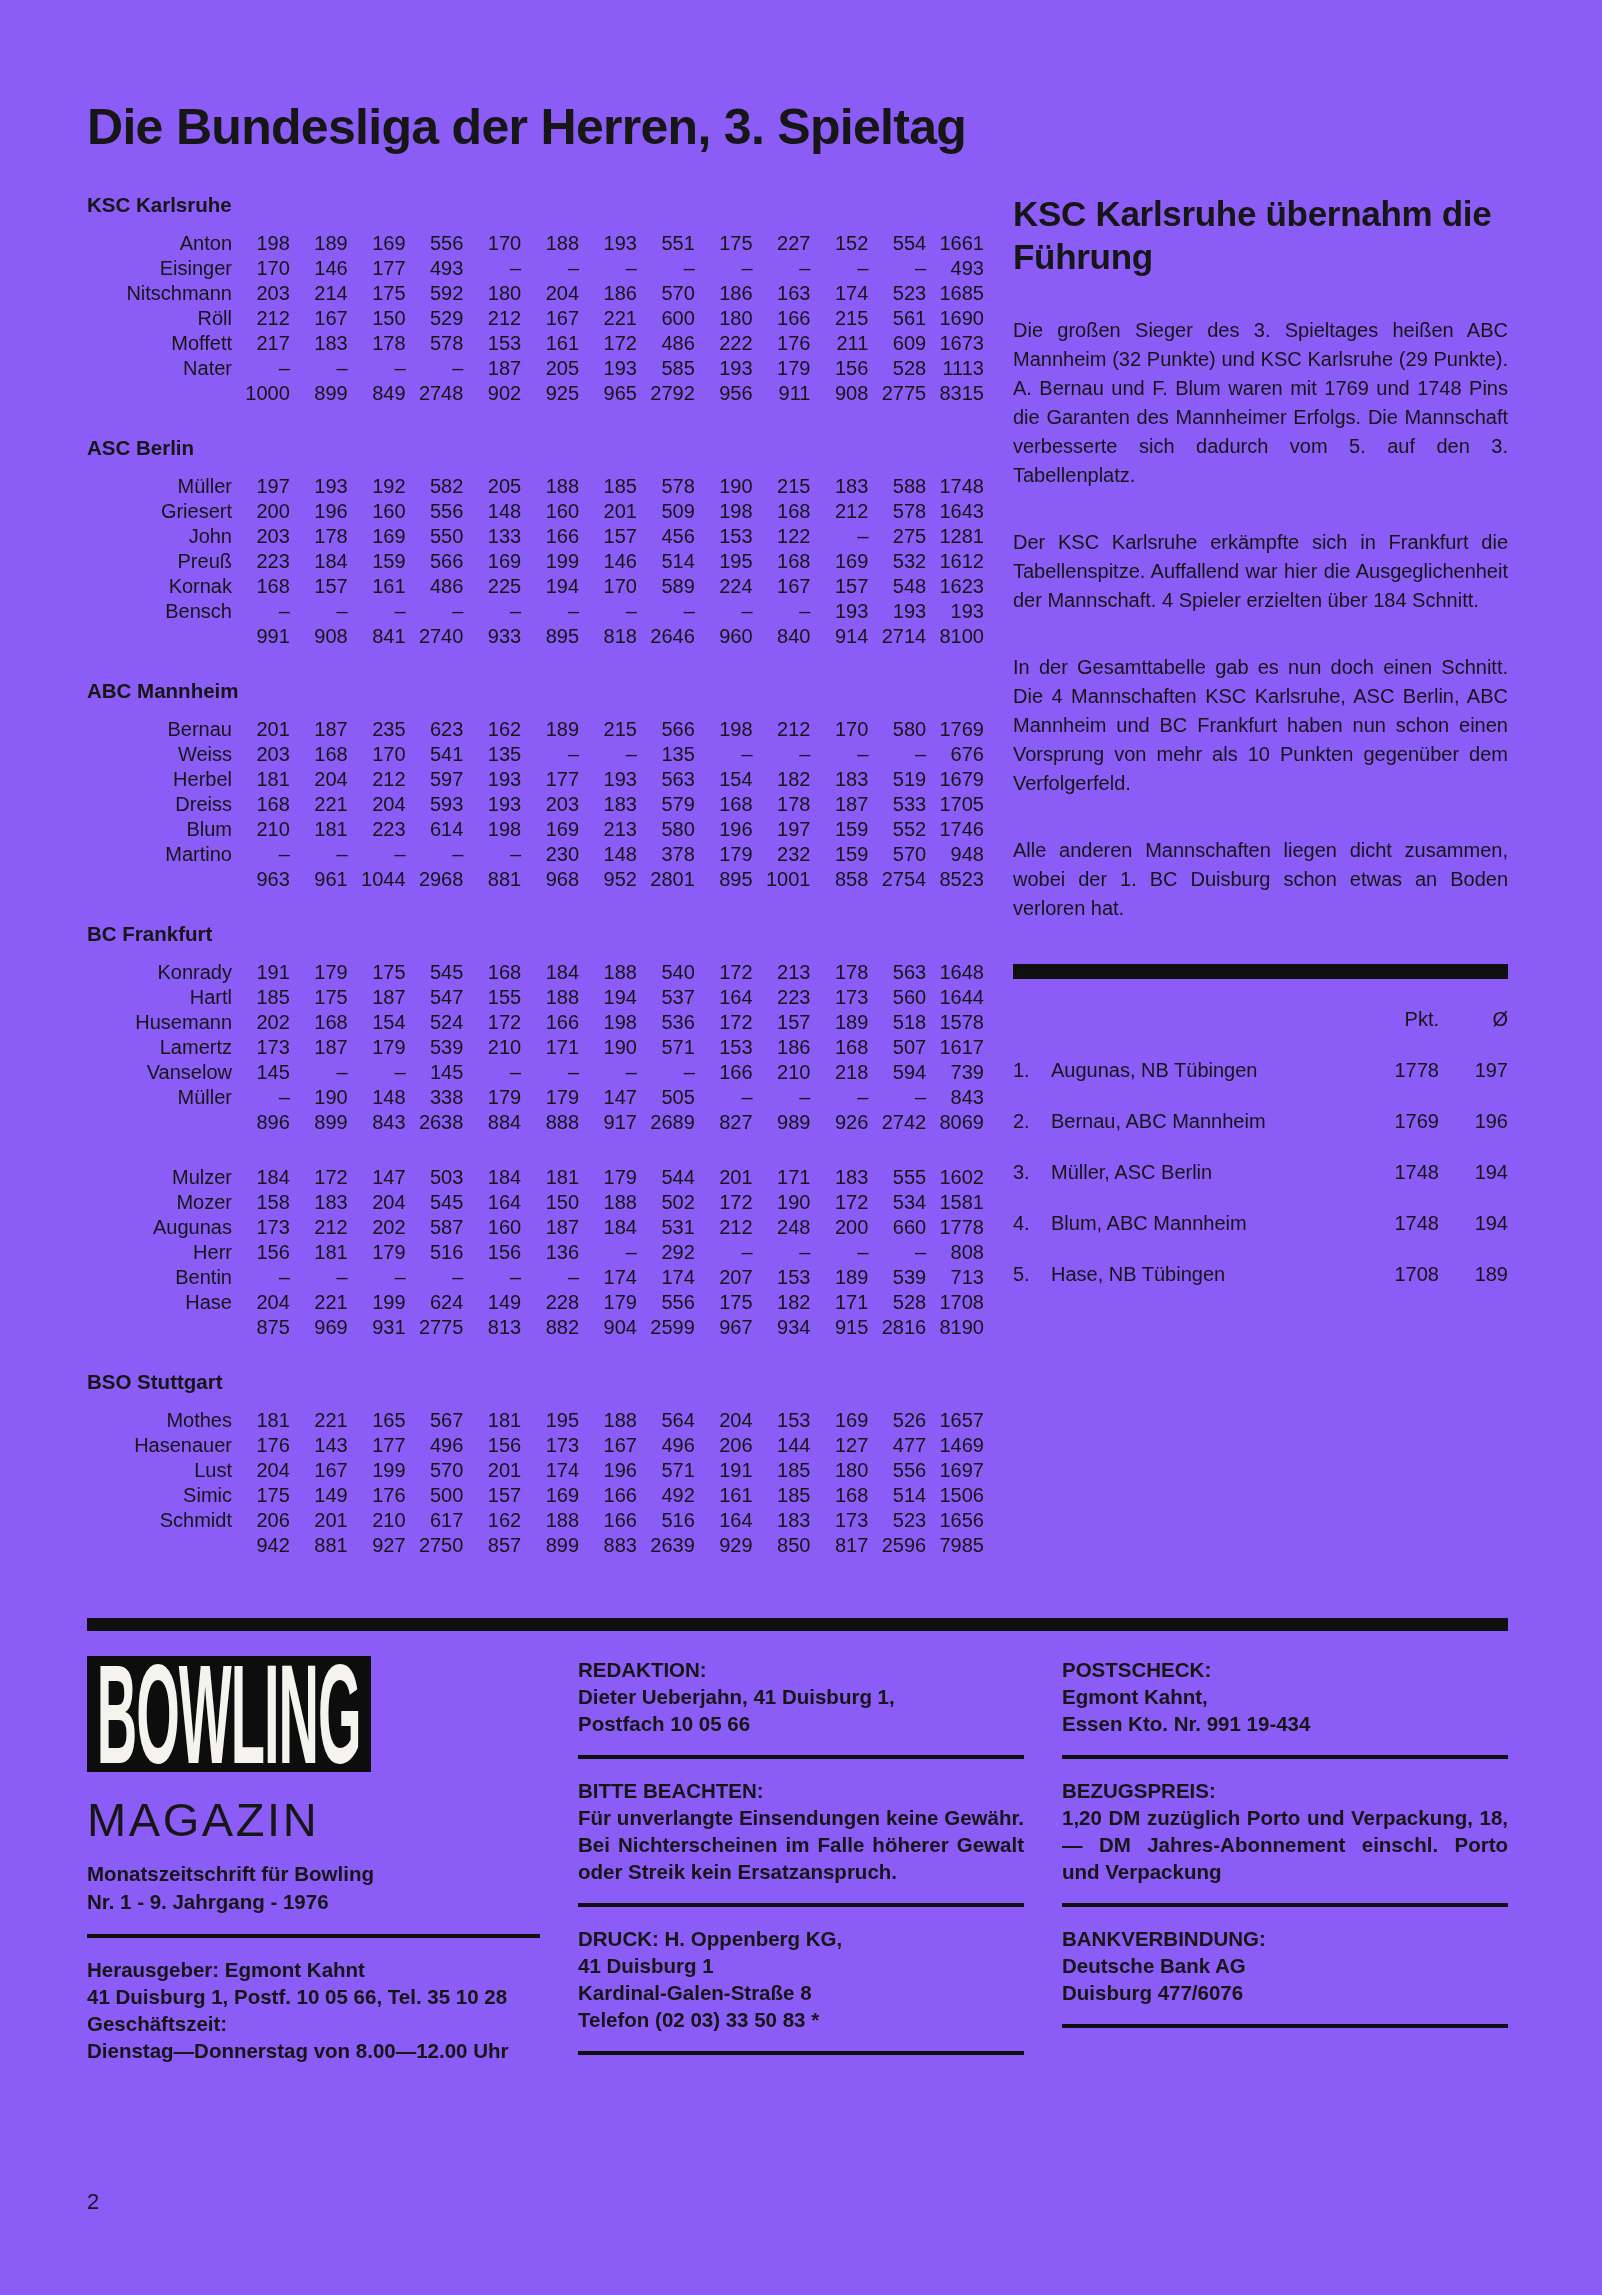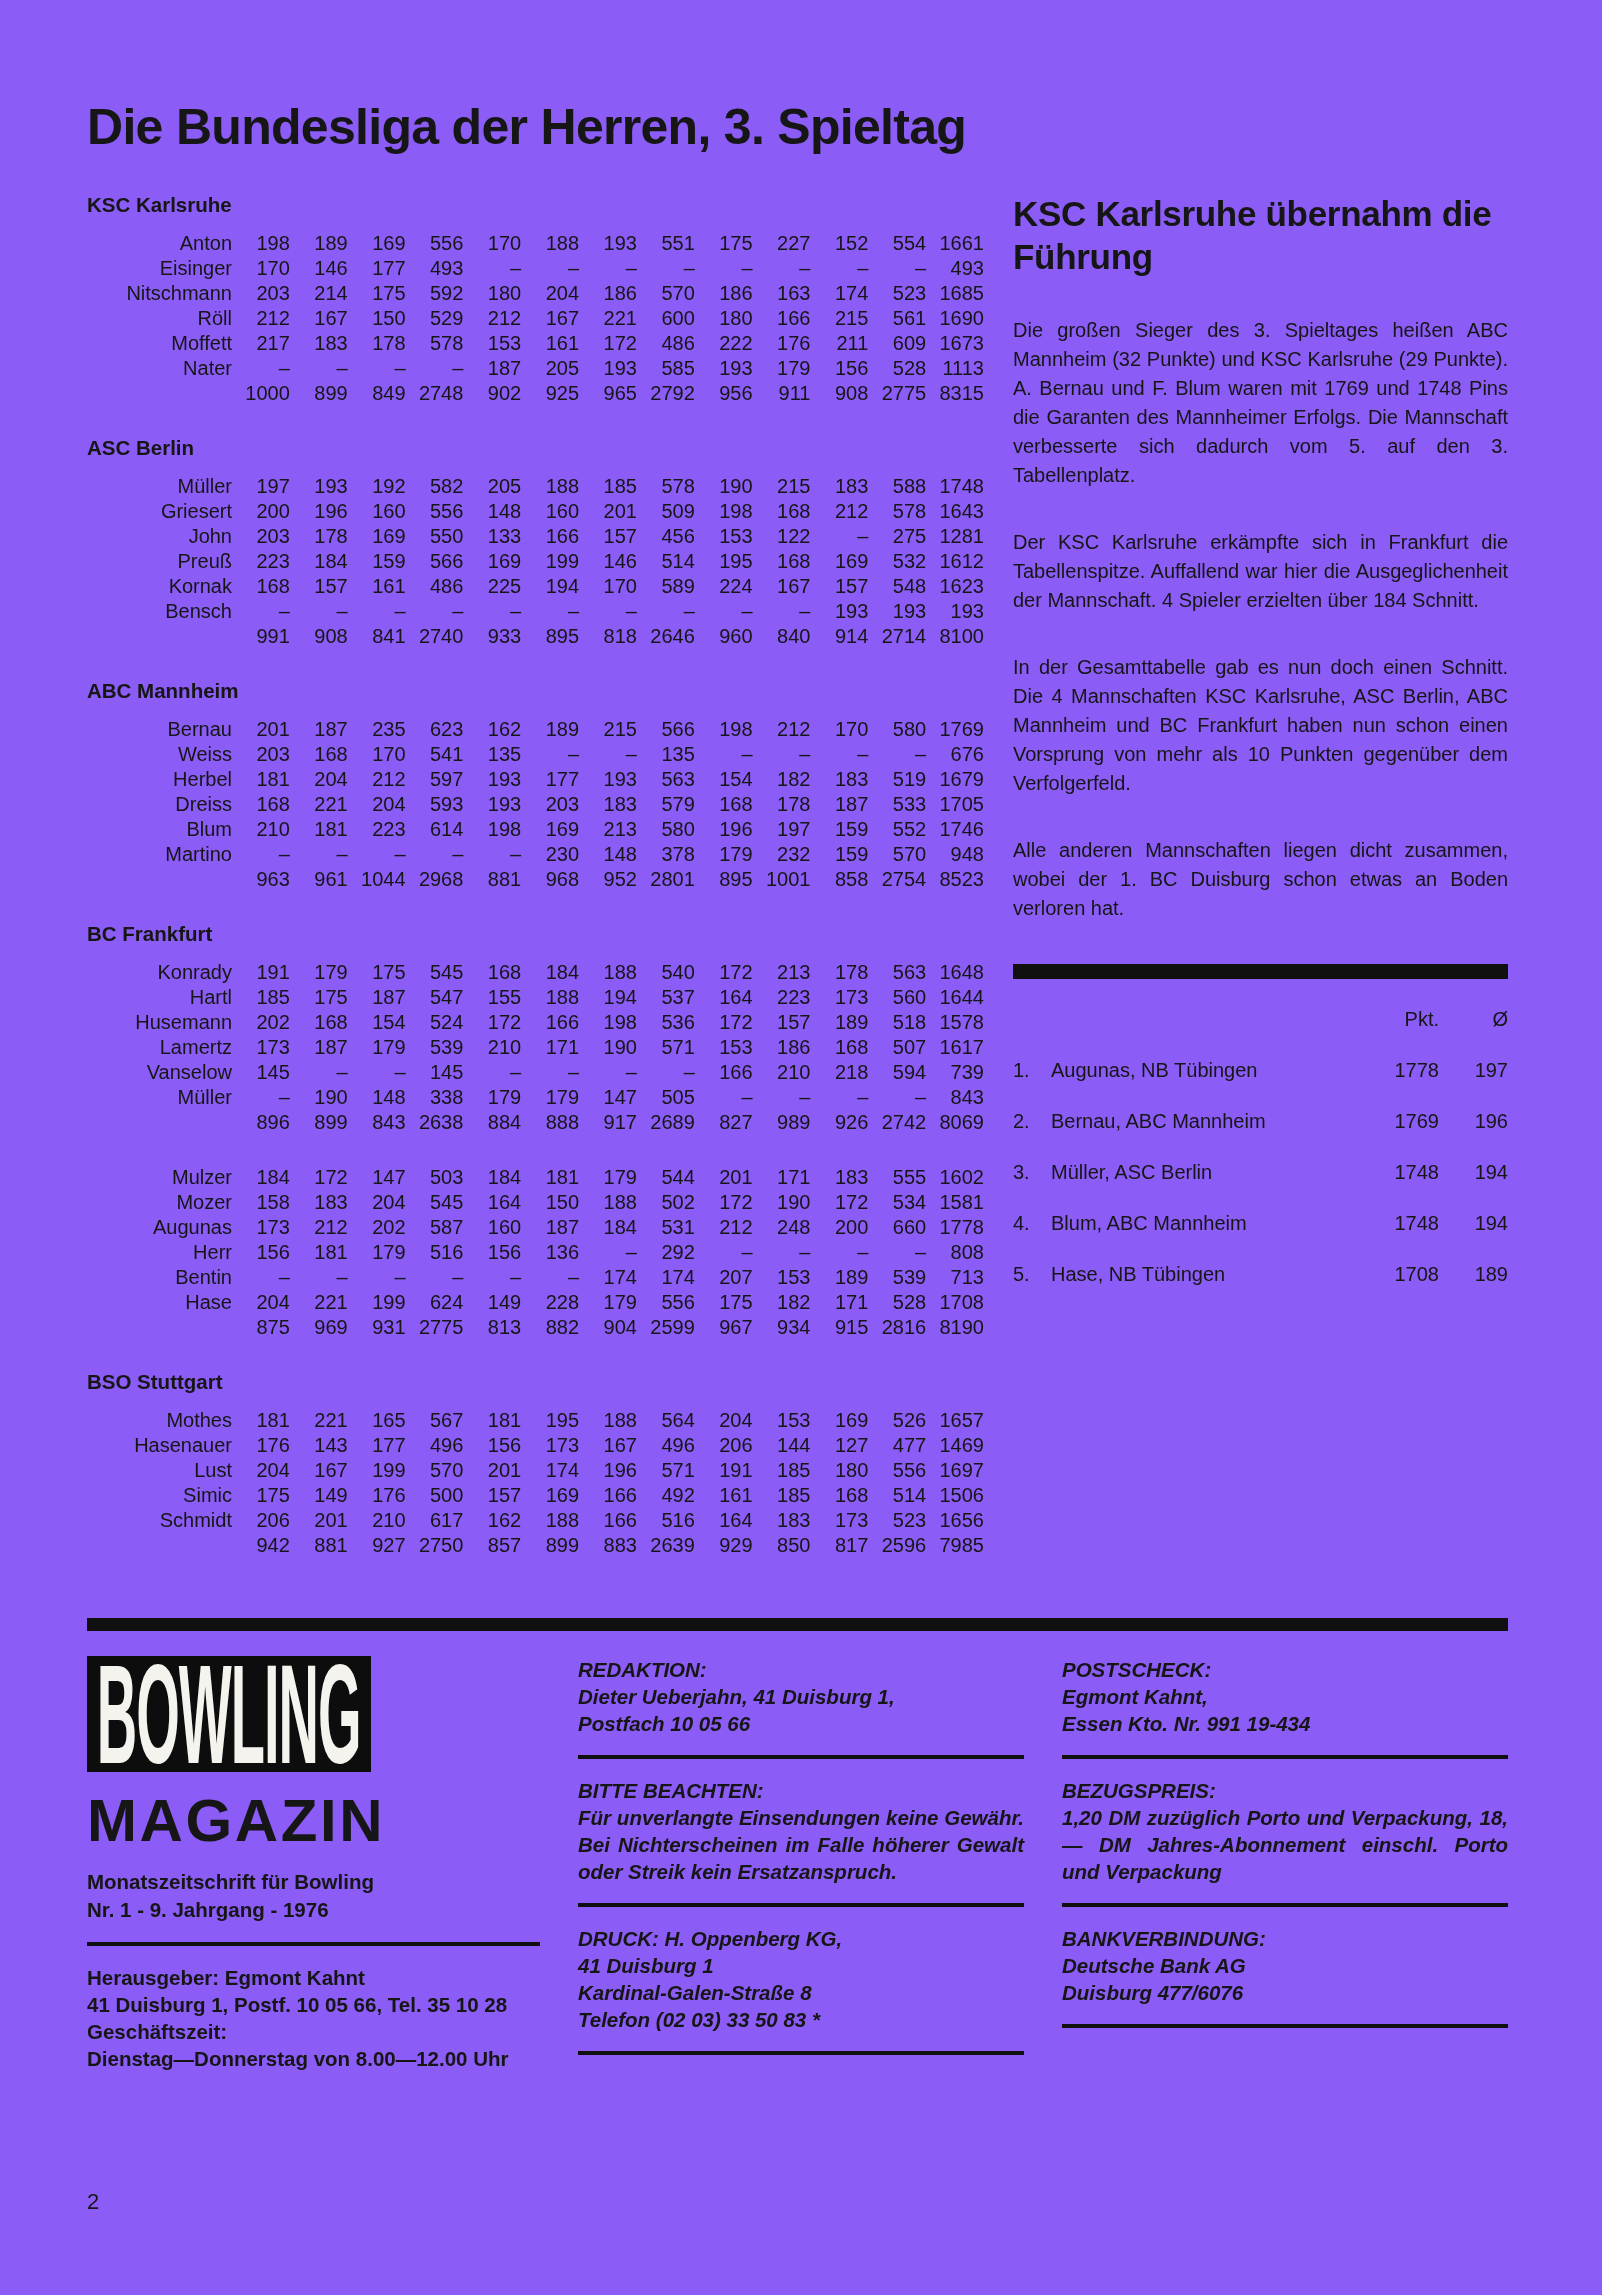--- a/index.html
+++ b/index.html
@@ -23,26 +23,26 @@
   .black-bar{height:14.5px;background:#101010;margin-top:41px;}
   .besten-title{font-size:36px;font-weight:bold;margin-top:57px;letter-spacing:-0.3px;}
   .besten-header{display:grid;grid-template-columns:1fr 86px 69px;font-size:20px;margin-top:29px;}
   .besten-header .hr-right{text-align:right;}
   .besten-row{display:grid;grid-template-columns:38px 1fr 86px 69px;font-size:20px;margin-top:28px;}
   .besten-row .num{text-align:right;}
 
   .footer-bar{height:13.2px;background:#101010;margin-top:30px;}
   .footer{display:flex;gap:38px;margin-top:25px;}
   .fcol1{width:453px;flex:none;}
-  .fcol{flex:1;min-width:0;font-style:italic;}
+  .fcol{flex:1;min-width:0;}
   .logo-box{width:284px;height:116px;background:#0d0d0d;display:flex;
             align-items:center;justify-content:center;overflow:hidden;}
   .logo-bowling{color:#f4f3ee;font-weight:bold;font-size:112px;white-space:nowrap;
             transform:scale(0.5,1.26);letter-spacing:-2px;}
-  .logo-magazin{font-size:60px;font-weight:bold;letter-spacing:2.6px;margin-top:14px;white-space:nowrap;}
+  .logo-magazin{font-size:47px;font-weight:normal;letter-spacing:2.6px;margin-top:20px;white-space:nowrap;}
   .fsub{font-weight:bold;font-size:20.5px;line-height:28px;}
   .fsub-wrap{margin-top:13.2px;}
   .rule{border-top:4.6px solid #101010;margin:18px 0;}
   .fheading{font-weight:bold;font-size:20.5px;line-height:27px;}
   .fline{font-weight:bold;font-size:20.5px;line-height:27px;}
   .fline.justify{text-align:justify;}
   .page-number{position:absolute;left:87px;top:2189px;font-size:22px;}
 </style>
 </head>
 <body>

